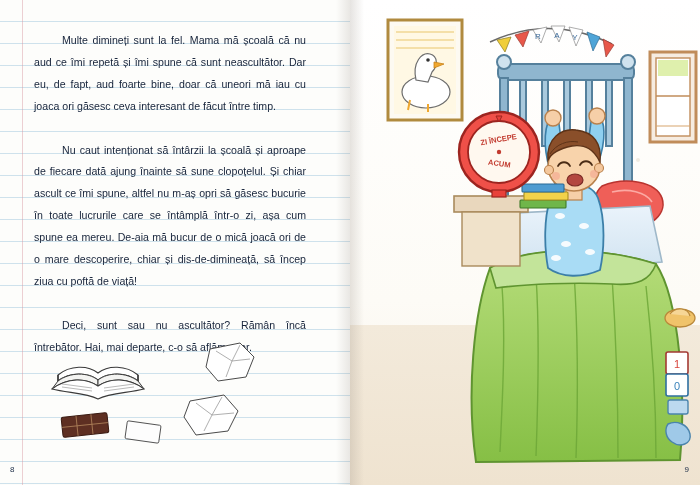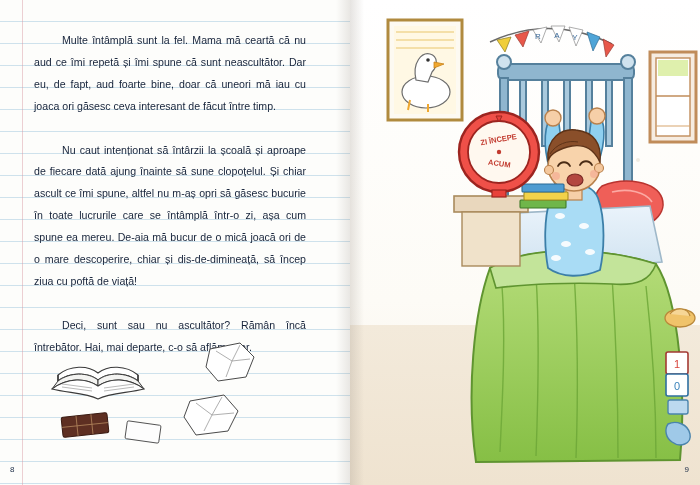--- a/index.html
+++ b/index.html
@@ -93,21 +93,21 @@
 </head>
 <body>
 
 <div class="spread">
 
   <div class="page-left">
     <div class="rules"></div>
     <div class="margin-line"></div>
 
     <div class="text-col">
-      <p>Multe întâmplă sunt la fel. Mama mă ceartă că nu aud ce îmi repetă și îmi spune că sunt neascultător. Dar eu, de fapt, aud foarte bine, doar că uneori mă iau cu joaca ori găsesc ceva interesant de făcut între timp.</p>
+      <p>Multe dimineți sunt la fel. Mama mă școală că nu aud ce îmi repetă și îmi spune că sunt neascultător. Dar eu, de fapt, aud foarte bine, doar că uneori mă iau cu joaca ori găsesc ceva interesant de făcut între timp.</p>
       <p>Nu caut intenționat să întârzii la școală și aproape de fiecare dată ajung înainte să sune clopoțelul. Și chiar ascult ce îmi spune, altfel nu m-aș opri să găsesc bucurie în toate lucrurile care se întâmplă într-o zi, așa cum spune ea mereu. De-aia mă bucur de o mică joacă ori de o mare descoperire, chiar și dis-de-dimineață, să încep ziua cu poftă de viață!</p>
       <p>Deci, sunt sau nu ascultător? Rămân încă întrebător. Hai, mai departe, c-o să aflăm ușor.</p>
     </div>
 
     <svg class="left-art" viewBox="0 0 250 110">
 
       <g>
         <path d="M18 38 C30 28, 48 28, 58 36 C68 28, 86 28, 98 38 L98 44 C86 35, 68 35, 58 43 C48 35, 30 35, 18 44 Z" fill="#ffffff" stroke="#3a3a3a" stroke-width="1.1"></path>
         <path d="M18 38 L18 44 L12 52 C28 40, 46 41, 58 49 L58 43 C48 35, 30 35, 18 44 Z" fill="#f4f4f2" stroke="#3a3a3a" stroke-width="1"></path>
         <path d="M98 38 L98 44 L104 52 C88 40, 70 41, 58 49 L58 43 C68 35, 86 35, 98 44 Z" fill="#f4f4f2" stroke="#3a3a3a" stroke-width="1"></path>

